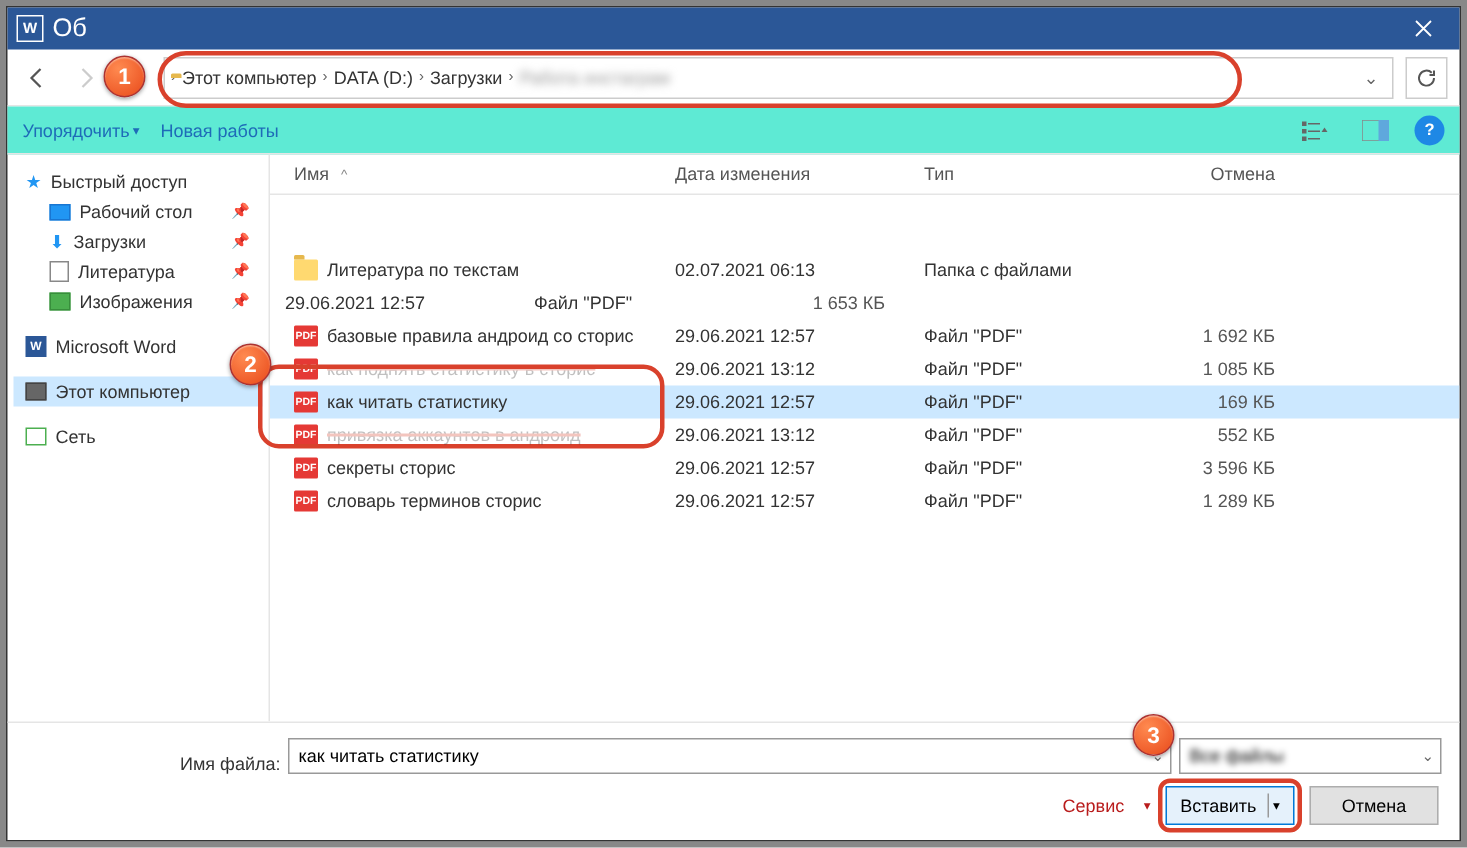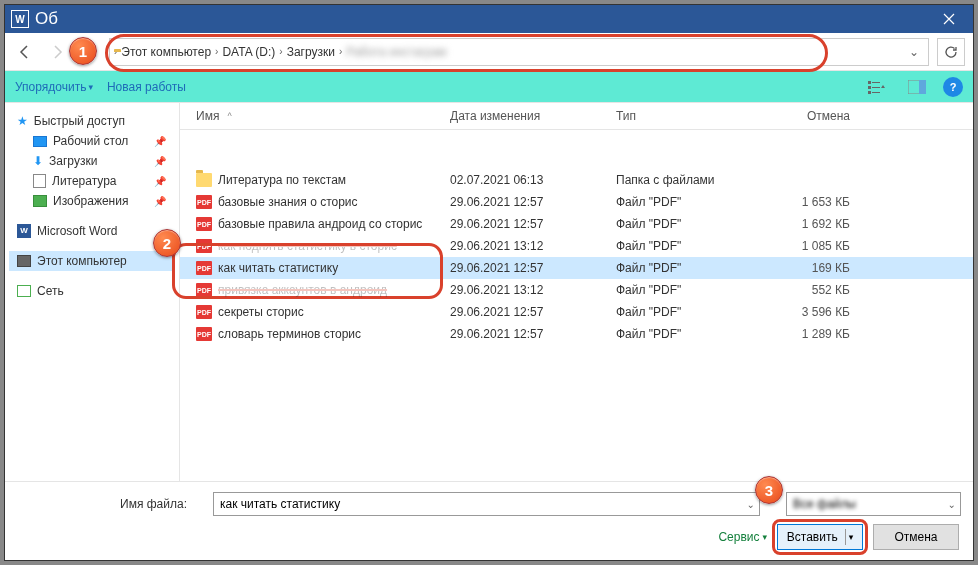--- a/index.html
+++ b/index.html
@@ -54,29 +54,29 @@
     .file-row { display: flex; align-items: center; padding: 2px 10px; font-size: 12px; color: #333; cursor: pointer; height: 22px; }
     .file-row.selected { background: #cce8ff; }
     .file-row .col-name { display: flex; align-items: center; gap: 6px; }
     .file-row .col-size { color: #555; }
     .folder-icon { width: 16px; height: 14px; background: #ffd970; border-radius: 1px; position: relative; }
     .folder-icon::before { content: ''; position: absolute; top: -3px; left: 0; width: 7px; height: 3px; background: #e6b84d; border-radius: 1px 1px 0 0; }
     .pdf-icon { width: 16px; height: 14px; background: #e53935; color: #fff; font-size: 7px; font-weight: bold; display: flex; align-items: center; justify-content: center; border-radius: 1px; }
     .row-highlight { position: relative; }
     .row-highlight::after { content: ''; position: absolute; left: -8px; top: -14px; width: 265px; height: 50px; border: 3px solid #d9412c; border-radius: 14px; pointer-events: none; }
     .bottom-bar { border-top: 1px solid #e5e5e5; padding: 10px 12px; display: flex; flex-direction: column; gap: 8px; }
-    .filename-row { display: flex; align-items: center; gap: 26px; }
+    .filename-row { display: flex; align-items: flex-end; gap: 5px; }
     .filename-label { width: 170px; text-align: right; font-size: 12px; color: #333; }
     .filename-input { flex: 1; height: 24px; border: 1px solid #999; padding: 0 6px; font-size: 12px; display: flex; align-items: center; position: relative; }
     .filename-input .dropdown { position: absolute; right: 4px; color: #666; font-size: 10px; }
     .filter-select { width: 175px; height: 24px; border: 1px solid #999; padding: 0 6px; font-size: 12px; display: flex; align-items: center; position: relative; background: #fff; }
     .filter-select .blur { filter: blur(2px); }
     .filter-select .dropdown { position: absolute; right: 4px; color: #666; font-size: 10px; }
     .action-row { display: flex; align-items: center; justify-content: flex-end; gap: 10px; padding-right: 2px; }
-    .service-btn { font-size: 12px; color: #15803d; cursor: pointer; display: flex; align-items: center; gap: 3px; }
+    .service-btn { font-size: 12px; color: #b91c1c; cursor: pointer; display: flex; align-items: center; gap: 13px; }
     .btn { min-width: 86px; height: 26px; border: 1px solid #adadad; background: #e1e1e1; font-size: 12px; display: flex; align-items: center; justify-content: center; cursor: pointer; padding: 0 4px; gap: 3px; }
     .btn.primary { border: 1px solid #0078d7; background: #e5f1fb; position: relative; }
     .btn-highlight { position: absolute; left: -6px; top: -6px; right: -6px; bottom: -6px; border: 3px solid #d9412c; border-radius: 8px; pointer-events: none; }
     .badge { position: absolute; width: 28px; height: 28px; border-radius: 50%; background: radial-gradient(circle at 35% 30%, #ff8a50, #e8491a); border: 1px solid #a33; display: flex; align-items: center; justify-content: center; color: #fff; font-weight: bold; font-size: 15px; box-shadow: 0 1px 3px rgba(0,0,0,.4), inset 0 1px 1px rgba(255,255,255,.4); z-index: 100; }
   </style>
 </head>
 <body>
 
 <div class="window">
 
@@ -220,24 +220,20 @@
           <div class="file-row">
             <div class="col-name">
               <span class="folder-icon"></span>
               <span>Литература  по текстам</span>
             </div>
             <div class="col-date">02.07.2021 06:13</div>
             <div class="col-type">Папка с файлами</div>
             <div class="col-size"></div>
           </div>
           <div class="file-row">
-            <div class="col-name">
-              <span class="pdf-icon">PDF</span>
-              <span>базовые знания о сторис</span>
-            </div>
             <div class="col-date">29.06.2021 12:57</div>
             <div class="col-type">Файл "PDF"</div>
             <div class="col-size">1 653 КБ</div>
           </div>
           <div class="file-row">
             <div class="col-name">
               <span class="pdf-icon">PDF</span>
               <span>базовые правила андроид со сторис</span>
             </div>
             <div class="col-date">29.06.2021 12:57</div>

